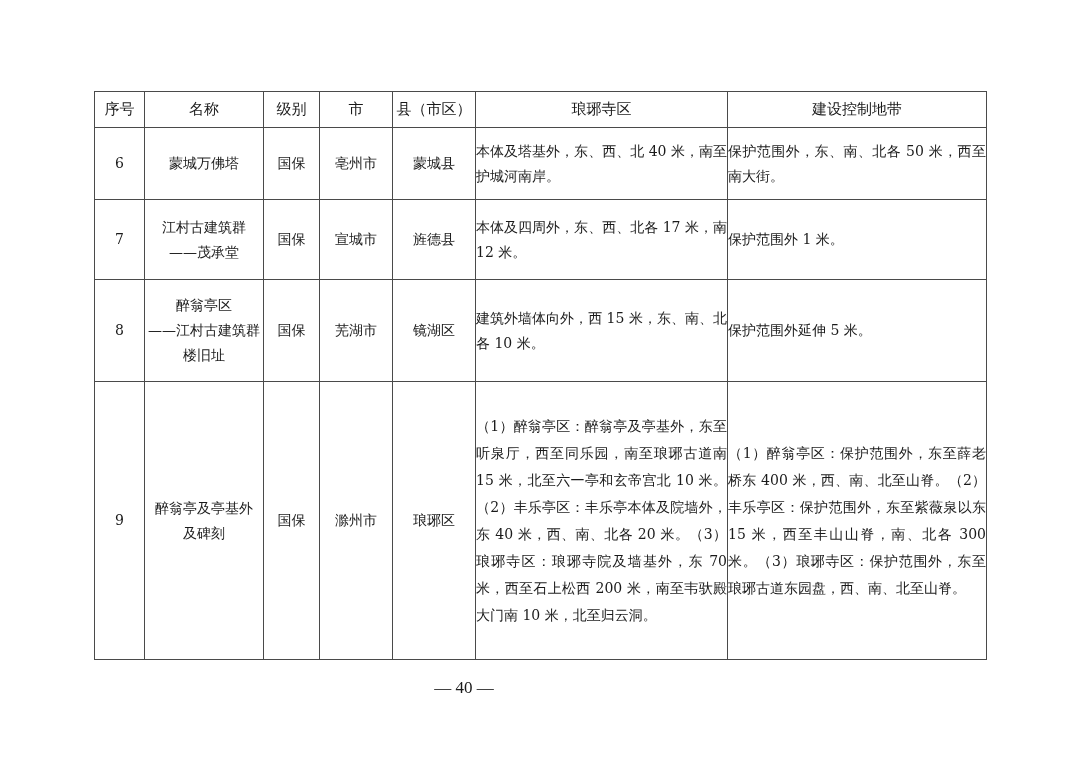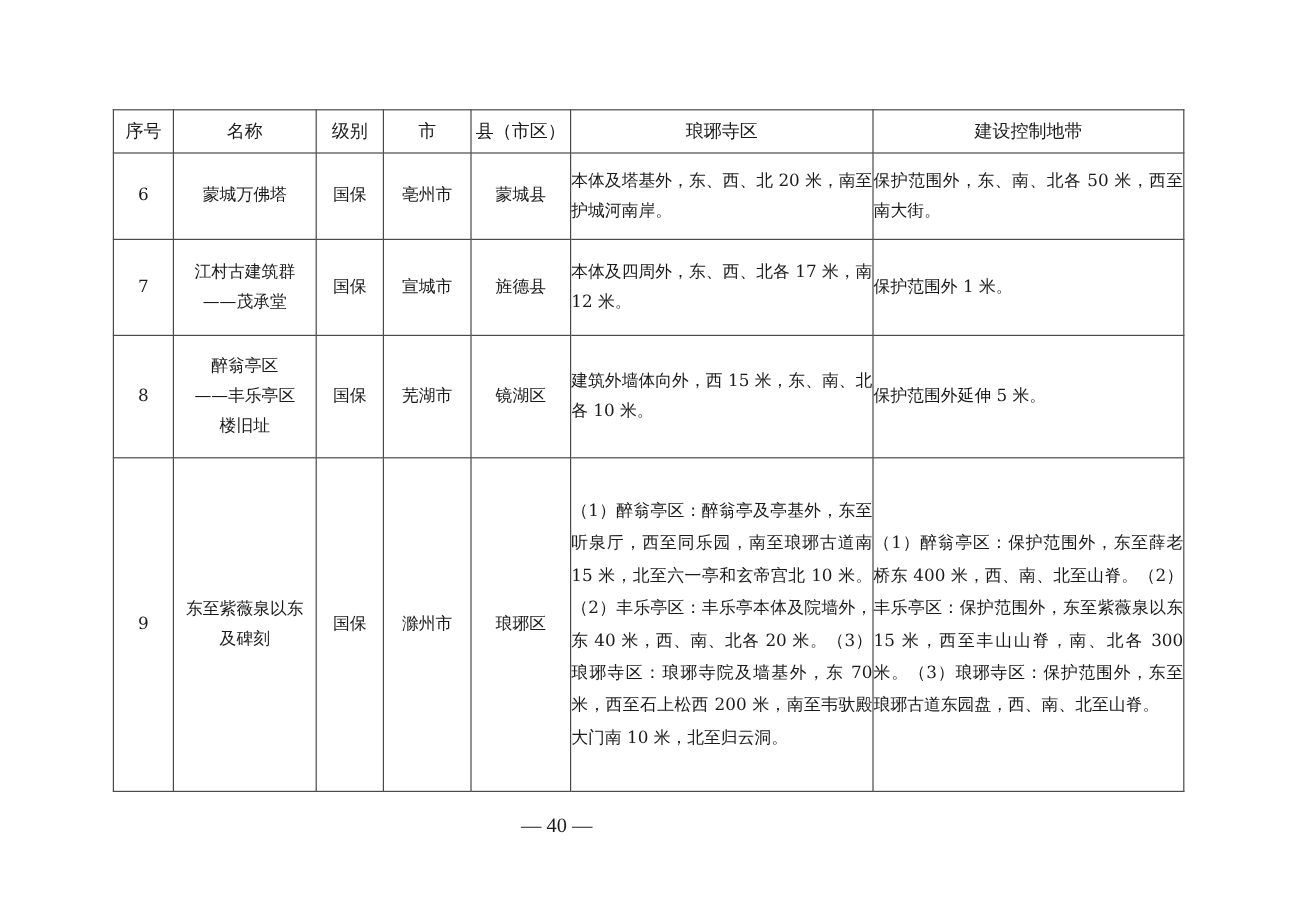--- a/index.html
+++ b/index.html
@@ -43,52 +43,52 @@
   </thead>
   <tbody>
     <tr style="height:72px">
       <td class="c num">6</td>
       <td class="c">
         <span class="name-line">蒙城万佛塔</span>
       </td>
       <td class="c">国保</td>
       <td class="c">亳州市</td>
       <td class="c">蒙城县</td>
-      <td class="l">本体及塔基外，东、西、北 20 米，南至护城河南岸。</td>
+      <td class="l">本体及塔基外，东、西、北 40 米，南至护城河南岸。</td>
       <td class="l">保护范围外，东、南、北各 50 米，西至南大街。</td>
     </tr>
     <tr style="height:80px">
       <td class="c num">7</td>
       <td class="c">
         <span class="name-line">江村古建筑群</span>
         <span class="name-line">——茂承堂</span>
       </td>
       <td class="c">国保</td>
       <td class="c">宣城市</td>
       <td class="c">旌德县</td>
       <td class="l">本体及四周外，东、西、北各 17 米，南 12 米。</td>
       <td class="l">保护范围外 1 米。</td>
     </tr>
     <tr style="height:102px">
       <td class="c num">8</td>
       <td class="c">
         <span class="name-line">醉翁亭区</span>
-        <span class="name-line">——丰乐亭区</span>
+        <span class="name-line">——江村古建筑群</span>
         <span class="name-line">楼旧址</span>
       </td>
       <td class="c">国保</td>
       <td class="c">芜湖市</td>
       <td class="c">镜湖区</td>
       <td class="l">建筑外墙体向外，西 15 米，东、南、北各 10 米。</td>
       <td class="l">保护范围外延伸 5 米。</td>
     </tr>
     <tr style="height:278px">
       <td class="c num">9</td>
       <td class="c">
-        <span class="name-line">东至紫薇泉以东</span>
+        <span class="name-line">醉翁亭及亭基外</span>
         <span class="name-line">及碑刻</span>
       </td>
       <td class="c">国保</td>
       <td class="c">滁州市</td>
       <td class="c">琅琊区</td>
       <td class="l" style="line-height:27px">（1）醉翁亭区：醉翁亭及亭基外，东至听泉厅，西至同乐园，南至琅琊古道南 15 米，北至六一亭和玄帝宫北 10 米。（2）丰乐亭区：丰乐亭本体及院墙外，东 40 米，西、南、北各 20 米。（3）琅琊寺区：琅琊寺院及墙基外，东 70 米，西至石上松西 200 米，南至韦驮殿大门南 10 米，北至归云洞。</td>
       <td class="l" style="line-height:27px">（1）醉翁亭区：保护范围外，东至薛老桥东 400 米，西、南、北至山脊。（2）丰乐亭区：保护范围外，东至紫薇泉以东 15 米，西至丰山山脊，南、北各 300 米。（3）琅琊寺区：保护范围外，东至琅琊古道东园盘，西、南、北至山脊。</td>
     </tr>
   </tbody>
 </table>

